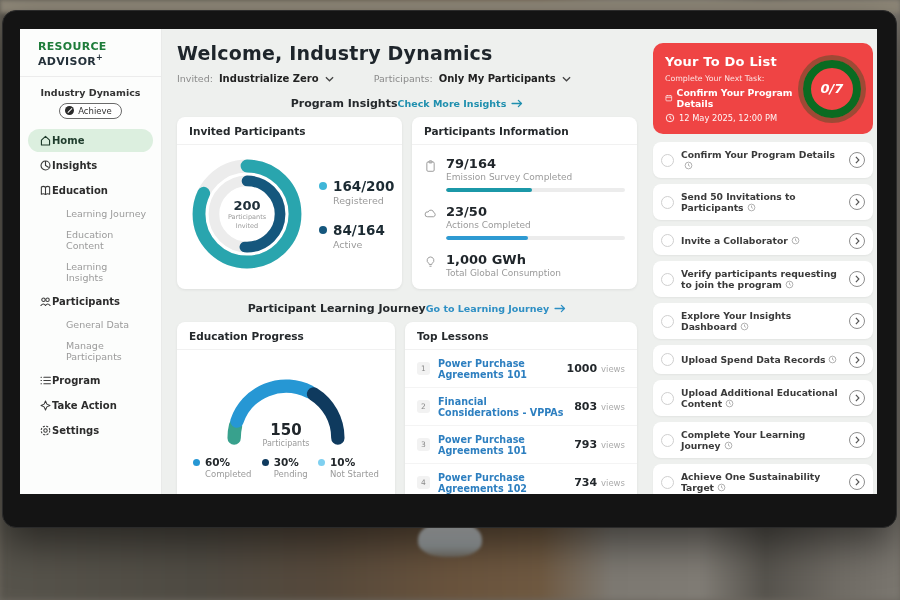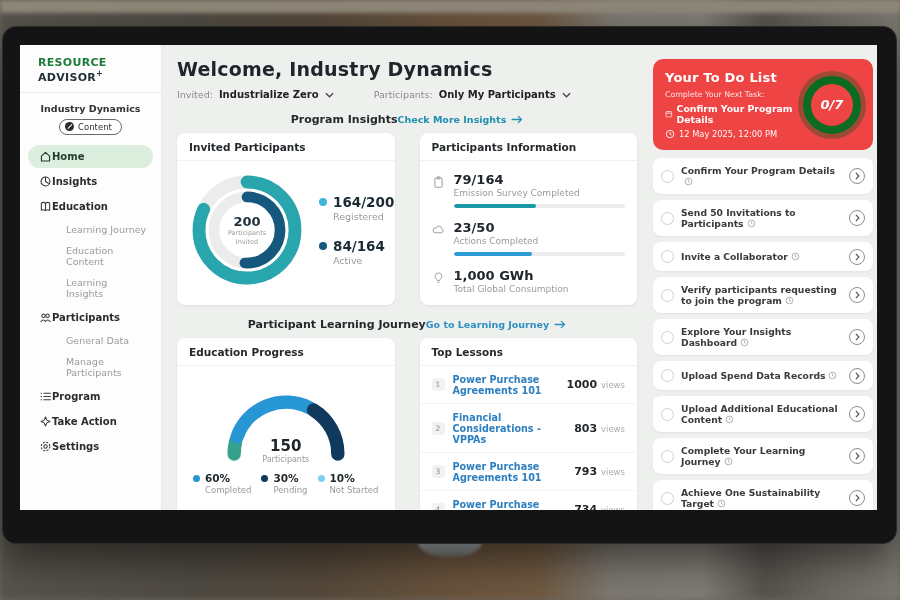--- a/index.html
+++ b/index.html
@@ -8,21 +8,21 @@
 
   
   .bg { position:absolute; inset:0; background:
     linear-gradient(90deg,#57544c 0%,#4f4b43 22%,#56493b 36%,#69533d 50%,#6f5941 60%,#7d7972 68%,#807c75 78%,#56534d 85%,#6f6b64 93%,#7b7770 100%);
     filter:blur(3px); }
   .bg-top { position:absolute; top:0; left:0; right:0; height:13px; background:#8f8879; filter:blur(2px); }
   .stand { position:absolute; left:418px; top:521px; width:64px; height:36px; border-radius:50% 50% 42% 42%;
     background:linear-gradient(#e8ebec,#9aa0a2 70%,#6f6a60); filter:blur(1.5px); }
 
   
-  .monitor { position:absolute; left:2px; top:26px; width:895px; height:518px; background:#141414;
+  .monitor { position:absolute; left:2px; top:10px; width:895px; height:518px; background:#141414;
     border-radius:14px; border:1px solid #2b2b2b; box-shadow:0 16px 38px rgba(0,0,0,.5); z-index:2; }
   .screen { position:absolute; left:17px; top:18px; right:19px; bottom:33px; background:#eef0ee;
     display:flex; overflow:hidden; }
 
   
   .sidebar { width:142px; background:#fcfdfc; border-right:1px solid #e9eae9; flex-shrink:0; padding-top:11px; }
   .logo { padding:0 0 8px 18px; font-size:11px; font-weight:bold; letter-spacing:.3px; border-bottom:1px solid #ececec; }
   .logo .g { color:#1e7c3a; } .logo .d { color:#24313a; } .logo sup { font-size:8px; color:#24313a; }
   .org { text-align:center; font-size:9.5px; font-weight:bold; color:#333; margin:10px 0 5px; }
   .sponsor { display:flex; align-items:center; gap:4px; width:max-content; margin:0 auto 10px;
@@ -38,21 +38,21 @@
   
   .main { flex:1; padding:13px 12px 0 15px; min-width:0; }
   .welcome { font-size:19px; font-weight:bold; color:#1e252b; letter-spacing:.2px; }
   .filters { display:flex; gap:40px; margin-top:9px; align-items:center; }
   .filter { display:flex; align-items:center; gap:6px; cursor:pointer; }
   .filter .lbl { font-size:9.5px; color:#8b8b8b; }
   .filter .val { font-size:10px; font-weight:bold; color:#222; }
   .section-row { display:flex; justify-content:center; align-items:center; margin-top:13px; }
   .section-title { font-size:11px; font-weight:bold; color:#25292c; }
   .section-link { display:flex; align-items:center; gap:5px; font-size:9.5px; font-weight:bold; color:#1f8fae; cursor:pointer; }
-  .cards { display:flex; gap:25px; margin-top:7px; }
+  .cards { display:flex; gap:10px; margin-top:7px; }
   .card { background:#fff; border-radius:8px; box-shadow:0 1px 3px rgba(0,0,0,.07); flex:1; min-width:0; }
   .card-h { padding:8px 12px 7px; font-size:10.5px; font-weight:bold; color:#25292c; border-bottom:1px solid #f1f1f1; }
 
   
   .invited-body { display:flex; align-items:center; padding:5px 8px 8px 6px; }
   .donut-wrap { position:relative; width:128px; height:128px; flex-shrink:0; }
   .donut-center { position:absolute; inset:0; display:flex; flex-direction:column; align-items:center; justify-content:center; text-align:center; }
   .donut-center .v { font-size:13px; font-weight:bold; color:#20303a; }
   .donut-center .l { font-size:6.5px; color:#9a9a9a; width:50px; line-height:1.3; }
   .legend-col { display:flex; flex-direction:column; gap:16px; margin-left:8px; }
@@ -122,21 +122,21 @@
 <div class="screen">
 
   <div class="sidebar">
     <div class="logo">
       <span class="g">RESOURCE</span>
       <span class="d">ADVISOR</span><sup>+</sup>
     </div>
     <div class="org">Industry Dynamics</div>
     <div class="sponsor">
       <span class="spdot"></span>
-      <span>Content</span>
+      <span>Achieve</span>
     </div>
 
     <div class="nav-item active">
       <svg width="13" height="13" viewBox="0 0 16 16" fill="none" stroke="#1e3b2b" stroke-width="1.4" stroke-linejoin="round">
             <path d="M3 7.5 L8 3 L13 7.5 V13.5 H3 Z"></path>
           </svg>
       <span>Home</span>
     </div>
     <div class="nav-item">
       <svg width="13" height="13" viewBox="0 0 16 16" fill="none" stroke="#3a3a3a" stroke-width="1.4">

